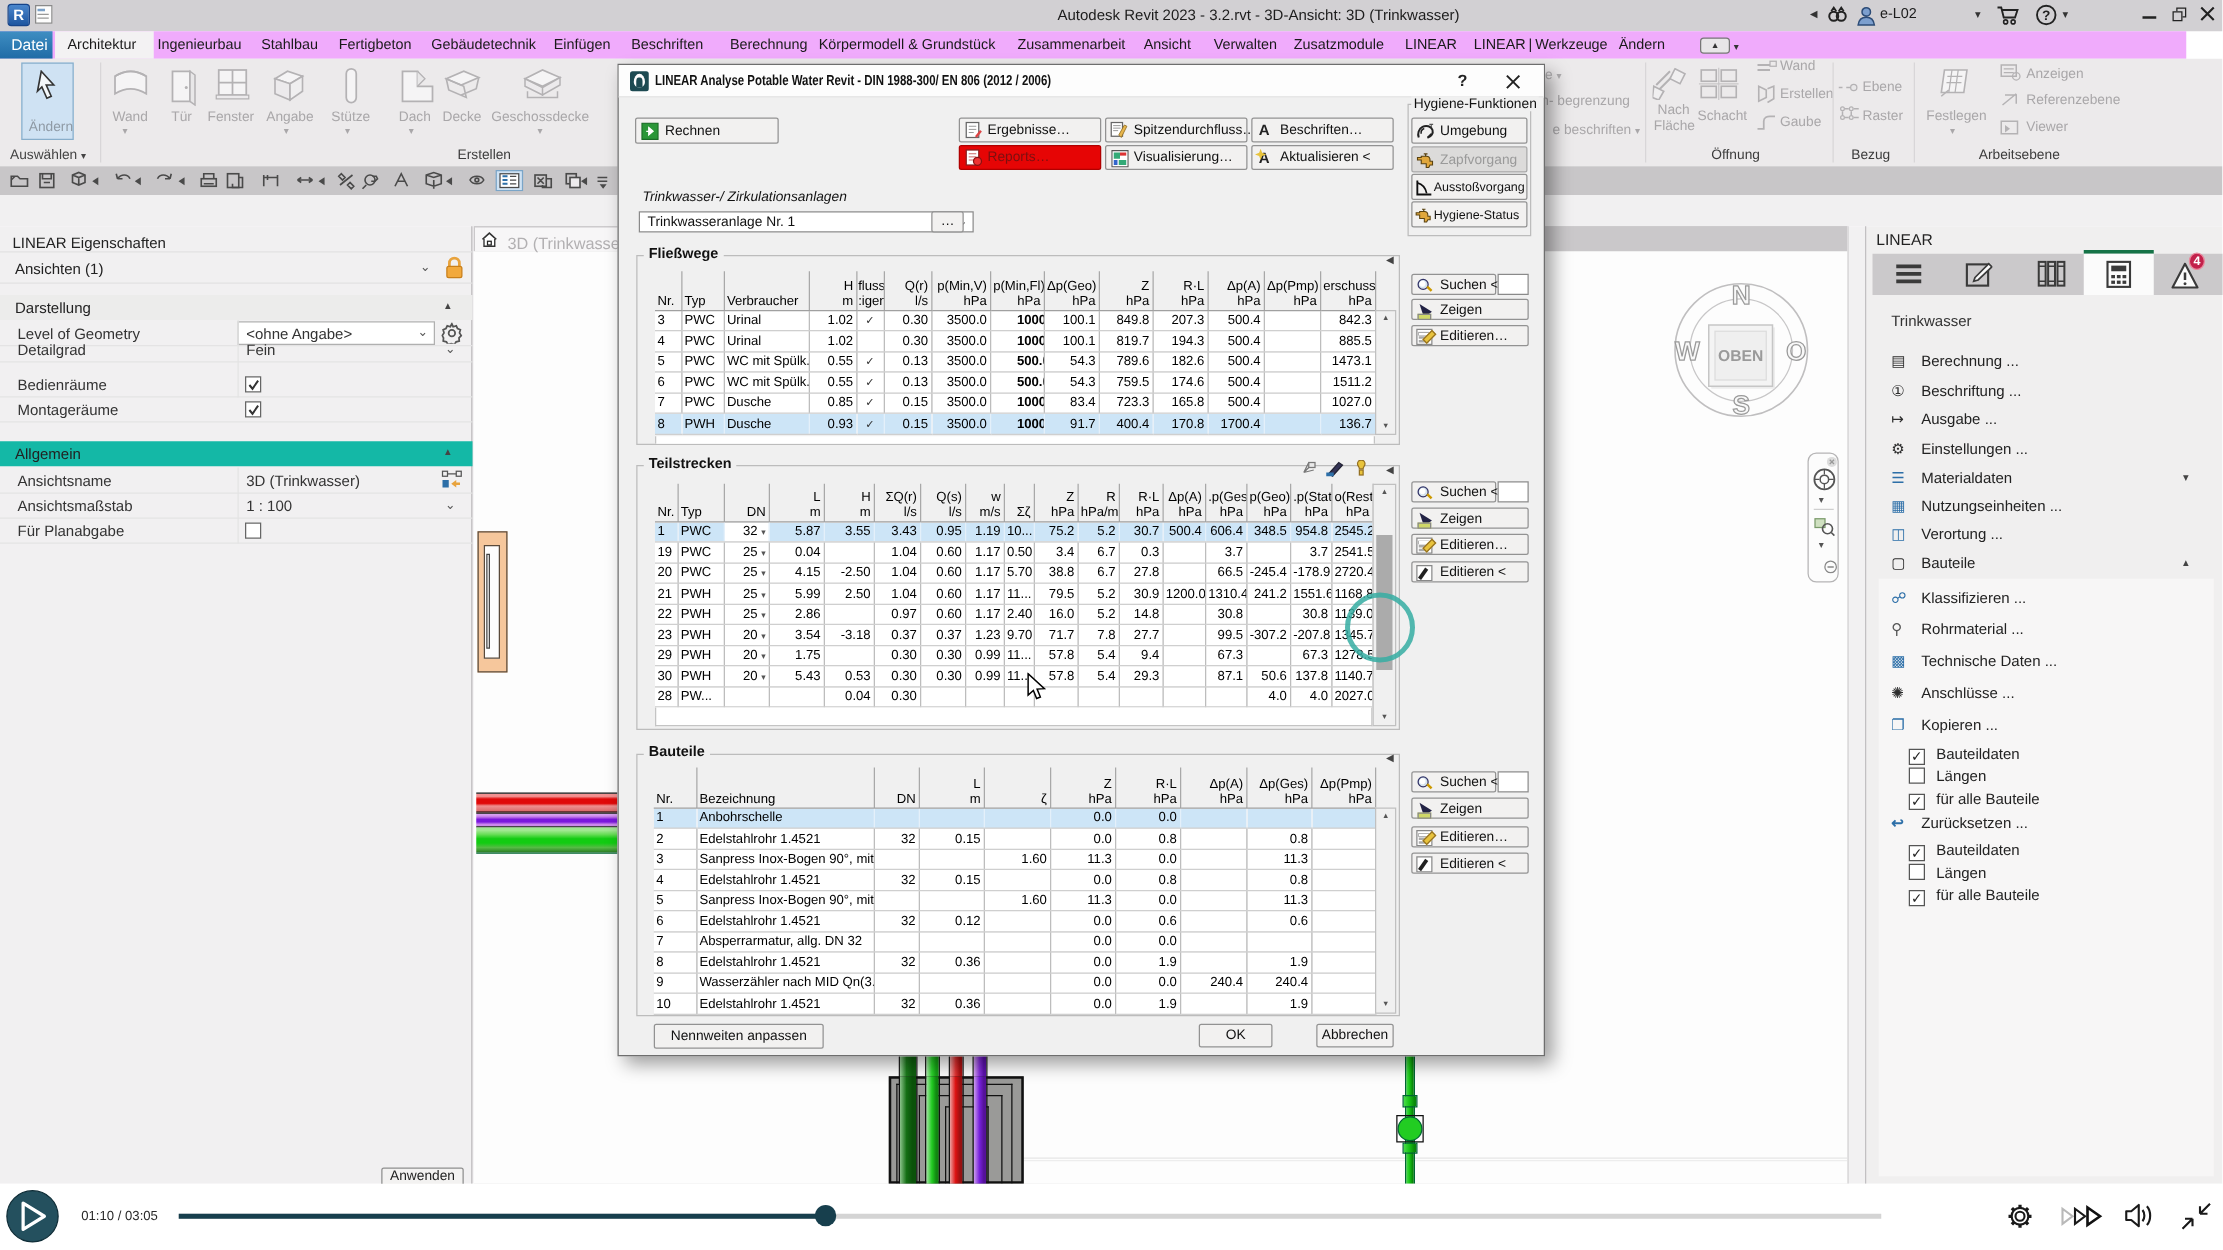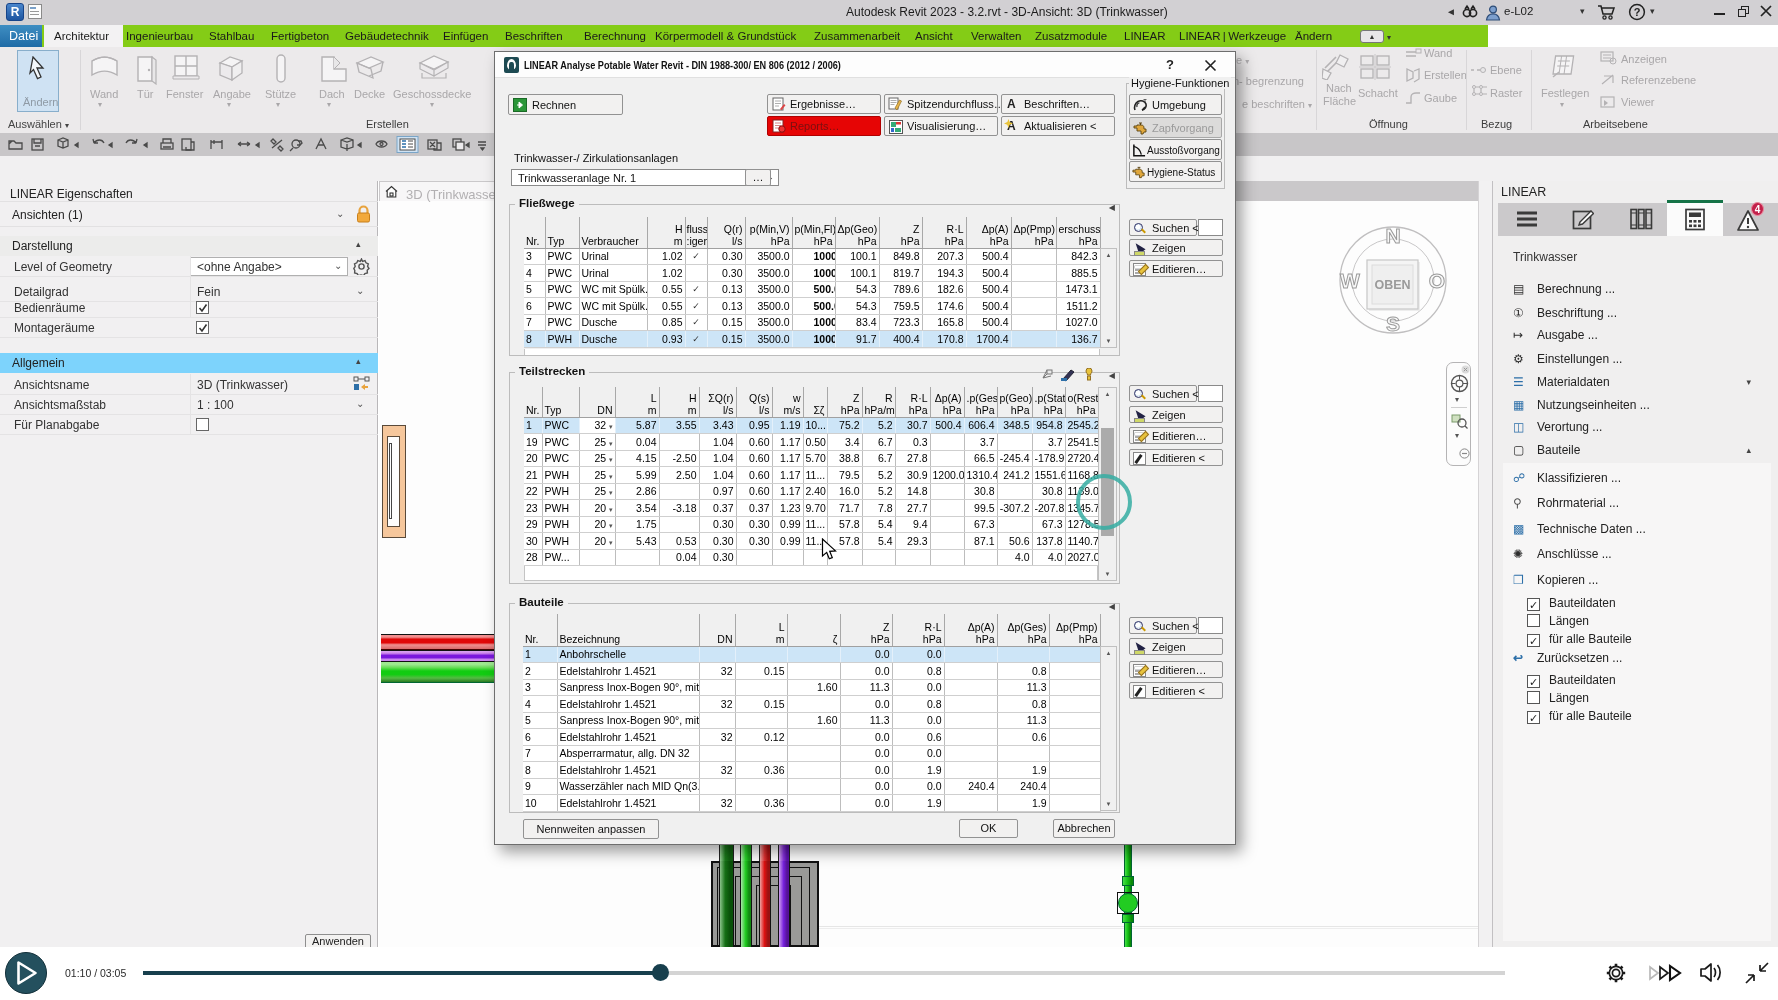--- a/index.html
+++ b/index.html
@@ -1,21 +1,21 @@
 <!DOCTYPE html>
 <html><head>
 <meta charset="utf-8">
 <style>
 * { margin:0; padding:0; box-sizing:border-box; }
 html,body { width:1778px; height:1000px; overflow:hidden; }
 body { font-family:"Liberation Sans", sans-serif; position:relative; background:#fff; }
 .abs { position:absolute; }
 
 #titlebar { left:0; top:0; width:1778px; height:25px; background:#d2d0d3; }
-#menubar { left:0; top:25px; width:1488px; height:22px; background:#84cc16; }
+#menubar { left:0; top:25px; width:1749px; height:22px; background:#f0abfc; }
 .mtab { position:absolute; top:5px; font-size:11.5px; color:#1a1a1a; white-space:nowrap; }
 #ribbon { left:0; top:47px; width:1778px; height:86px; background:#eceaeb; }
 #qat { left:0; top:133px; width:1778px; height:23px; background:#c8c6c8; }
 #optbar { left:0; top:156px; width:1778px; height:25px; background:#f1f0f1; }
 
 #leftpanel { left:0; top:181px; width:378px; height:766px; background:#f1f0f1; border-right:1px solid #b9b7b9; }
 
 #canvas { left:379px; top:181px; width:1099px; height:766px; background:#cac8ca; }
 #cantabs { position:absolute; left:0; top:0; width:1099px; height:20px; background:#cac8ca; }
 #cantab-active { position:absolute; left:1px; top:1px; width:115px; height:19px; background:#f7f6f7; }
@@ -318,40 +318,40 @@
   <div class="abs" style="left:0px;top:75px;width:378px;height:21px;border-bottom:1px solid #e4e3e4;">
     <span class="abs" style="left:14px;top:4px;font-size:12px;color:#333;">Level of Geometry</span>
     <span class="abs" style="left:190px;top:1px;width:158px;height:19px;background:#fff;border:1px solid #b0b0b0;"></span>
     <span class="abs" style="left:197px;top:4px;font-size:12px;color:#333;">&lt;ohne Angabe&gt;</span>
     <span class="abs" style="left:334px;top:4px;font-size:10px;color:#555;">⌄</span>
     <svg class="abs" style="left:353px;top:2px;" width="17" height="17" viewBox="0 0 17 17">
         <path d="M8.5 1l1 2.4 2.5-.7 1 2.1 2.3 1-.7 2.5 1.4 2.2-1.8 1.8.2 2.6-2.5.6-1.4 2.2-2.5-.8-2.5.8-1.4-2.2-2.5-.6.2-2.6L.8 10.5l1.4-2.2-.7-2.5 2.3-1 1-2.1 2.5.7z" fill="none" stroke="#555" stroke-width="1.4"></path>
         <circle cx="8.5" cy="8.5" r="2.6" fill="none" stroke="#555" stroke-width="1.4"></circle>
       </svg>
   </div>
-  <div class="abs" style="left:0px;top:100px;width:378px;height:21px;border-bottom:1px solid #e4e3e4;">
+  <div class="abs" style="left:0px;top:88px;width:378px;height:21px;border-bottom:1px solid #e4e3e4;">
     <span class="abs" style="left:14px;top:4px;font-size:12px;color:#333;">Detailgrad</span>
     <span class="abs" style="left:197px;top:4px;font-size:12px;color:#333;">Fein</span>
     <span class="abs" style="left:356px;top:4px;font-size:10px;color:#555;">⌄</span>
   </div>
   <div class="abs" style="left:0px;top:137px;width:378px;height:20px;border-bottom:1px solid #e4e3e4;">
     <span class="abs" style="left:14px;top:3px;font-size:12px;color:#333;">Montageräume</span>
     <span class="abs" style="left:196px;top:3px;width:13px;height:13px;background:#fff;border:1.4px solid #666;"></span>
     <svg class="abs" style="left:198px;top:5px" width="10" height="10" viewBox="0 0 10 10">
         <path d="M1.5 5l2.5 3L8.5 1.5" fill="none" stroke="#333" stroke-width="1.6"></path>
       </svg>
   </div>
   <div class="abs" style="left:0px;top:117px;width:378px;height:20px;border-bottom:1px solid #e4e3e4;">
     <span class="abs" style="left:14px;top:3px;font-size:12px;color:#333;">Bedienräume</span>
     <span class="abs" style="left:196px;top:3px;width:13px;height:13px;background:#fff;border:1.4px solid #666;"></span>
     <svg class="abs" style="left:198px;top:5px" width="10" height="10" viewBox="0 0 10 10">
         <path d="M1.5 5l2.5 3L8.5 1.5" fill="none" stroke="#333" stroke-width="1.6"></path>
       </svg>
   </div>
-  <div class="abs" style="left:0px;top:172px;width:378px;height:20px;background:#7dd3fc;">
+  <div class="abs" style="left:0px;top:172px;width:378px;height:20px;background:#14b8a6;">
     <span class="abs" style="left:12px;top:3px;font-size:12px;color:#222;">Allgemein</span>
     <span class="abs" style="left:356px;top:3px;font-size:9px;color:#444;">▴</span>
   </div>
   <div class="abs" style="left:0px;top:193px;width:378px;height:21px;border-bottom:1px solid #e4e3e4;">
     <span class="abs" style="left:14px;top:4px;font-size:12px;color:#333;">Ansichtsname</span>
     <span class="abs" style="left:197px;top:4px;font-size:12px;color:#333;">3D (Trinkwasser)</span>
     <svg class="abs" style="left:352px;top:1px;" width="20" height="18" viewBox="0 0 20 18">
         <rect x="2" y="2" width="4" height="4" fill="none" stroke="#555"></rect>
         <rect x="13" y="2" width="4" height="4" fill="none" stroke="#555"></rect>
         <path d="M6 4h7" stroke="#555"></path>
@@ -607,21 +607,21 @@
       </svg>
     <span class="abs" style="left:17px;top:6px;font-size:10px;">Ausstoßvorgang</span>
   </div>
   <div class="btn" style="left:634px;top:109px;width:93px;height:21px;">
     <svg class="abs" style="left:2px;top:4px;" width="14" height="13" viewBox="0 0 15 13">
         <path d="M1 4h3V3h4c2 0 3 1 3 3v1h2v3h-2l-1 2h-2V9H4V6H1z" fill="#e0a73c" stroke="#5a4310" stroke-width="0.9"></path>
         <path d="M6 1h3M7.5 1v2" stroke="#5a4310" stroke-width="1"></path>
       </svg>
     <span class="abs" style="left:17px;top:6px;font-size:10px;">Hygiene-Status</span>
   </div>
-  <div class="abs" style="left:19px;top:100px;font-size:11px;color:#111;">Trinkwasser-/ Zirkulationsanlagen</div>
+  <div class="abs" style="left:19px;top:100px;font-size:11px;color:#111;font-style:italic;">Trinkwasser-/ Zirkulationsanlagen</div>
   <div class="abs" style="left:16px;top:117px;width:268px;height:17px;background:#fff;border:1px solid #8a8a8a;">
     <span class="abs" style="left:6px;top:2px;font-size:11px;color:#111;">Trinkwasseranlage Nr. 1</span>
     <span class="abs" style="right:4px;top:2px;font-size:9px;color:#444;">⌄</span>
   </div>
   <div class="btn" style="left:250px;top:117px;width:26px;height:17px;text-align:center;line-height:15px;">…</div>
 
   <div class="gbox" style="left:14px;top:152px;width:611px;height:152px;">
     <span class="glabel">Fließwege</span>
     <span class="abs" style="right:4px;top:-2px;font-size:8px;color:#444;">◀</span>
   </div>

